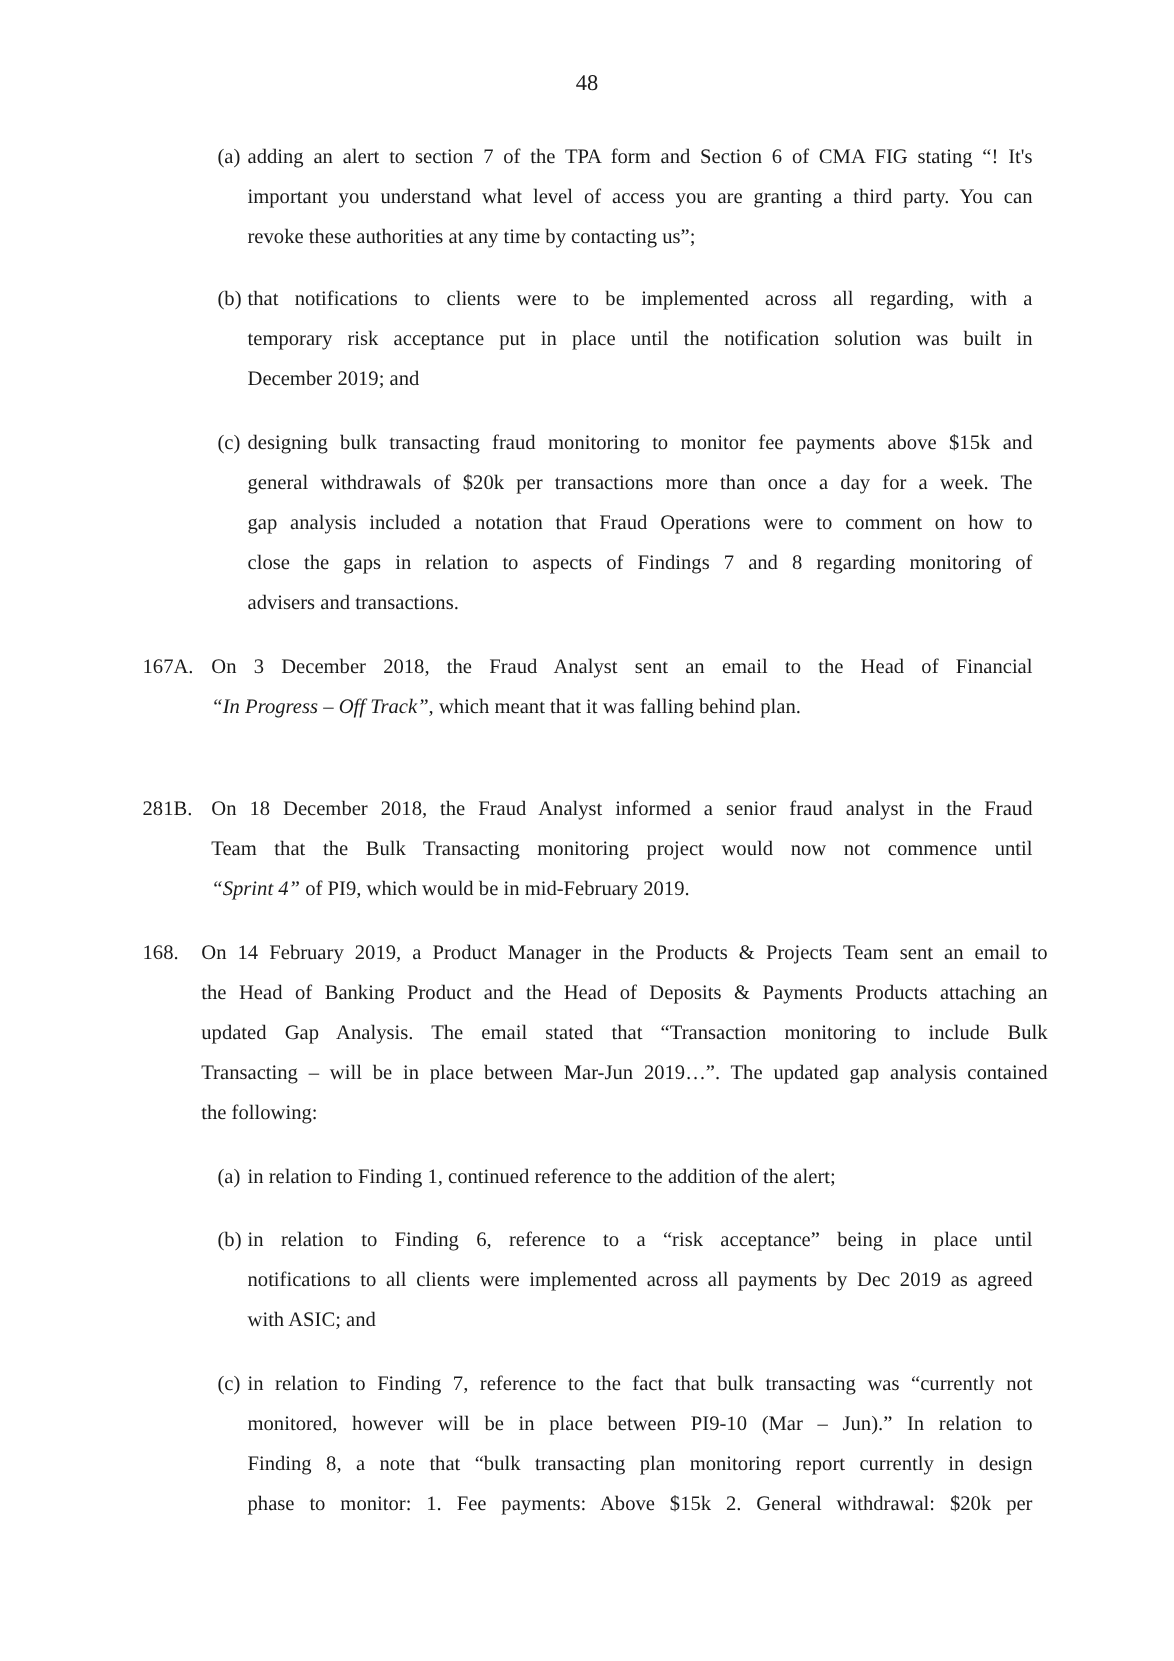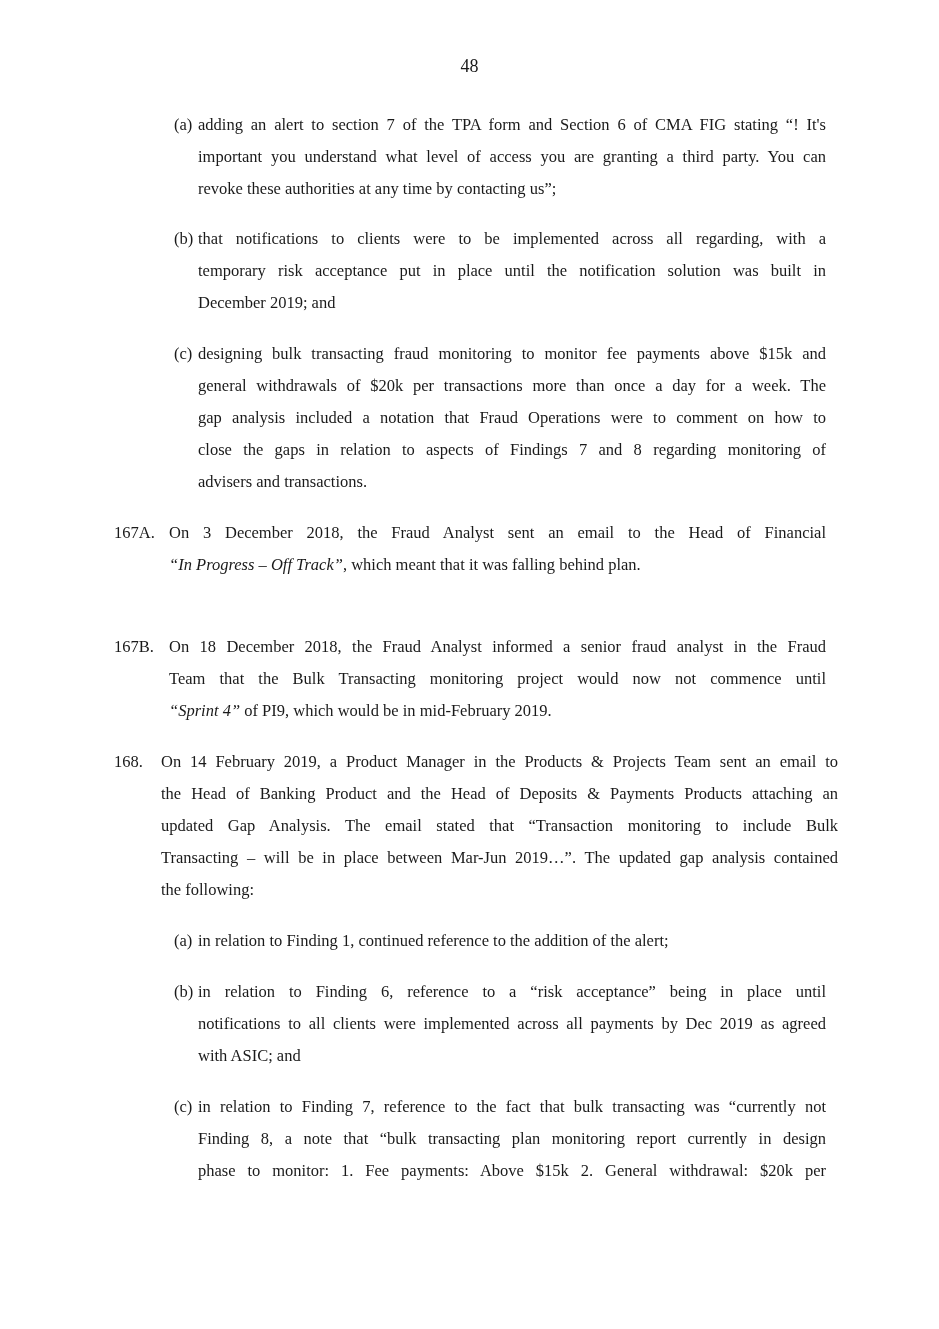--- a/index.html
+++ b/index.html
@@ -63,21 +63,21 @@
 
 <div class="block para-a" style="top:517px;height:96px;">
   <span class="label">167A.</span>
   <div class="body">
     <span class="line">On 3 December 2018, the Fraud Analyst sent an email to the Head of Financial</span>
     <span class="line last"><em>“In Progress – Off Track”</em><span>, which meant that it was falling behind plan.</span></span>
   </div>
 </div>
 
 <div class="block para-a" style="top:631px;height:96px;">
-  <span class="label">167B.</span>
+  <span class="label">281B.</span>
   <div class="body">
     <span class="line">On 18 December 2018, the Fraud Analyst informed a senior fraud analyst in the Fraud</span>
     <span class="line">Team that the Bulk Transacting monitoring project would now not commence until</span>
     <span class="line last"><em>“Sprint 4”</em><span> of PI9, which would be in mid-February 2019.</span></span>
   </div>
 </div>
 
 <div class="block para-a para-168" style="top:746px;height:160px;">
   <span class="label">168.</span>
   <div class="body">
@@ -102,16 +102,17 @@
     <span class="line">in relation to Finding 6, reference to a “risk acceptance” being in place until</span>
     <span class="line">notifications to all clients were implemented across all payments by Dec 2019 as agreed</span>
     <span class="line last">with ASIC; and</span>
   </div>
 </div>
 
 <div class="block sub" style="top:1091px;height:128px;">
   <span class="label">(c)</span>
   <div class="body">
     <span class="line">in relation to Finding 7, reference to the fact that bulk transacting was “currently not</span>
+    <span class="line">monitored, however will be in place between PI9-10 (Mar – Jun).” In relation to</span>
     <span class="line">Finding 8, a note that “bulk transacting plan monitoring report currently in design</span>
     <span class="line">phase to monitor: 1. Fee payments: Above $15k 2. General withdrawal: $20k per</span>
   </div>
 </div>
 
 </body></html>

